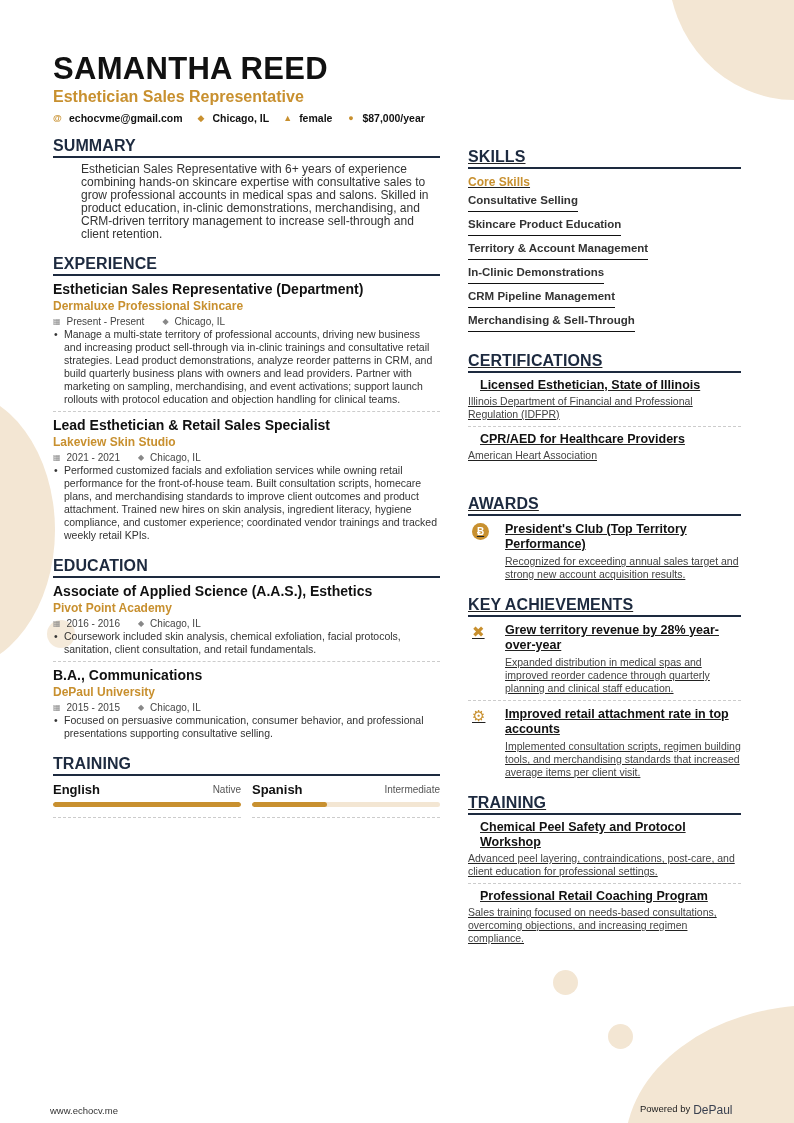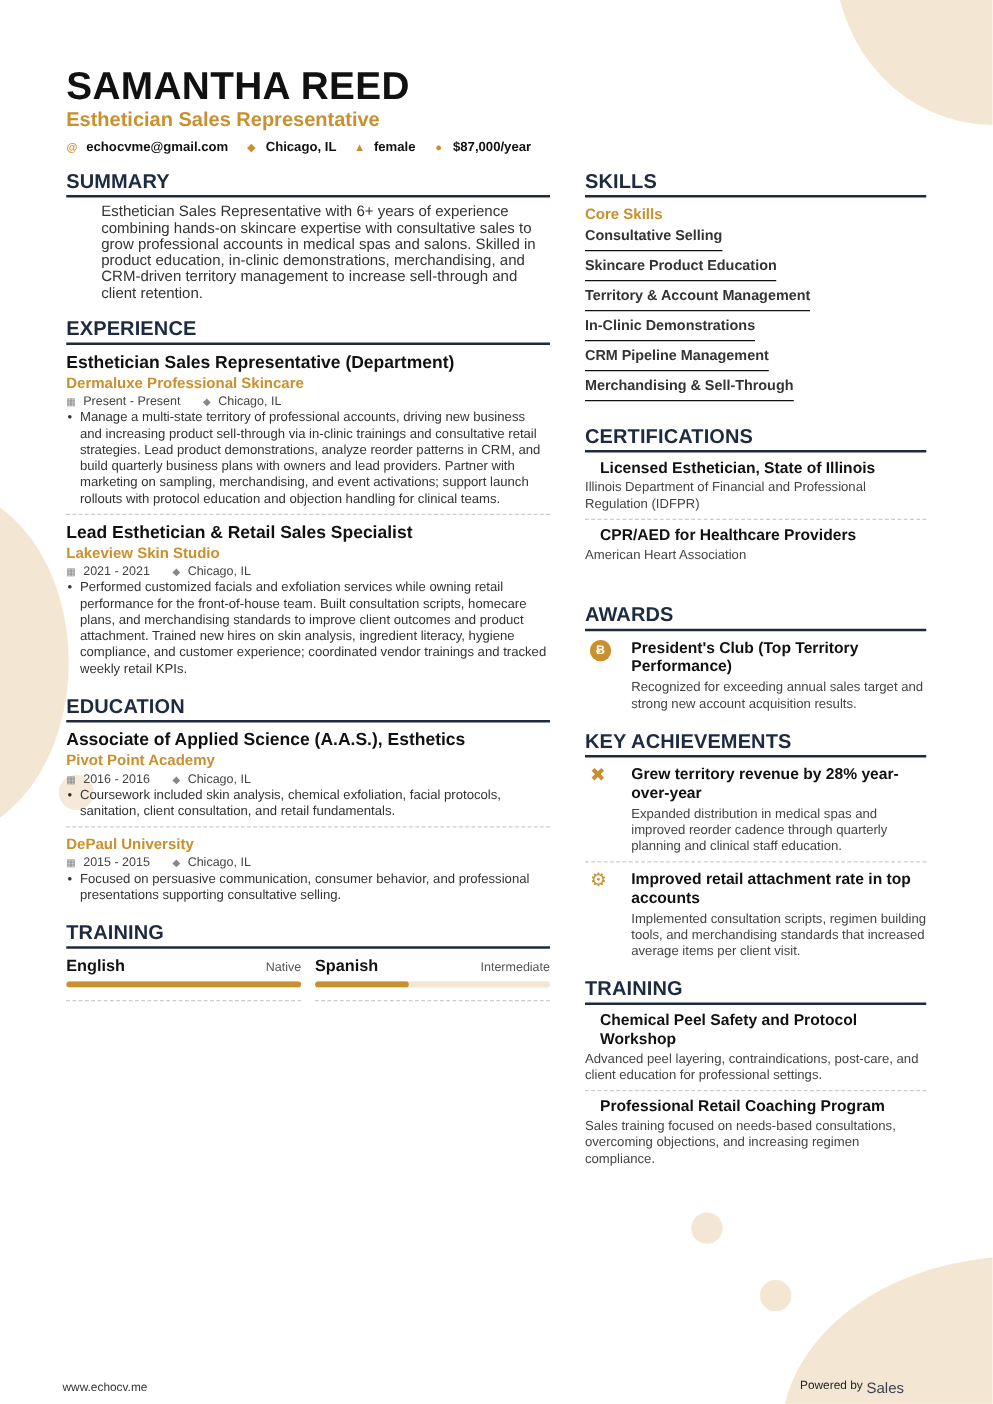--- a/index.html
+++ b/index.html
@@ -17,41 +17,41 @@
   .page { position: relative; z-index: 1; }
 
   .header { position: absolute; left: 53px; top: 52px; }
   .name { font-size: 31px; font-weight: 700; letter-spacing: 0.3px; color: #111; line-height: 34px; }
   .title { font-size: 16px; font-weight: 700; color: #c8902f; margin-top: 1px; line-height: 20px; }
   .contact { display: flex; align-items: center; margin-top: 5px; font-size: 10.5px; font-weight: 700; color: #111; }
   .contact .item { display: flex; align-items: center; margin-right: 14px; }
   .contact .ic { color: #c8902f; font-size: 9px; margin-right: 7px; width: 9px; text-align: center; }
 
   .col-left { position: absolute; left: 53px; top: 137px; width: 387px; }
-  .col-right { position: absolute; left: 468px; top: 137px; width: 273px; }
+  .col-right { position: absolute; left: 468px; top: 148px; width: 273px; text-decoration: underline; }
 
   .sec-title { font-size: 16px; font-weight: 700; color: #1d2a3f; line-height: 18px; padding-bottom: 1px; border-bottom: 2.5px solid #1d2a3f; letter-spacing: 0.1px; }
   .section { margin-bottom: 14px; }
 
   .summary-text { font-size: 12px; line-height: 13px; color: #333; margin-top: 5px; margin-left: 28px; }
 
   .entry { padding: 5px 0 5px 0; border-bottom: 1px dashed #ccc; }
   .entry.last { border-bottom: none; }
   .entry-title { font-size: 14px; font-weight: 700; color: #111; line-height: 17px; }
   .entry-org { font-size: 12px; font-weight: 700; color: #c8902f; line-height: 15px; margin-top: 1px; }
   .meta { display: flex; font-size: 10px; color: #444; line-height: 13px; margin-top: 1px; }
   .meta .m { display: flex; align-items: center; margin-right: 18px; }
   .meta .mi { font-size: 8px; color: #888; margin-right: 6px; }
   .bullets { list-style: none; margin-top: 0; }
   .bullets li { position: relative; padding-left: 11px; font-size: 10.5px; line-height: 13px; color: #333; }
   .bullets li::before { content: "•"; position: absolute; left: 1px; top: 0; color: #333; }
 
   .langs { display: flex; justify-content: space-between; margin-top: 6px; }
   .lang { width: 188px; padding-bottom: 10px; border-bottom: 1px dashed #ccc; }
-  .lang-row { display: flex; justify-content: space-between; align-items: flex-end; }
+  .lang-row { display: flex; justify-content: space-between; align-items: center; }
   .lang-name { font-size: 13px; font-weight: 700; color: #111; }
   .lang-level { font-size: 10px; color: #555; }
   .bar { height: 5px; background: #f3e6d3; border-radius: 3px; margin-top: 5px; overflow: hidden; }
   .bar-fill { height: 100%; background: #c8902f; border-radius: 3px; }
 
   .skills-group { font-size: 12px; font-weight: 700; color: #c8902f; margin-top: 6px; line-height: 15px; }
   .skill { display: inline-block; font-size: 11.5px; font-weight: 700; color: #333; padding: 2px 0 4px 0; border-bottom: 1.5px solid #111; margin-top: 4px; line-height: 13px; }
   .skill-wrap { display: block; }
 
   .cert { padding: 5px 0 5px 0; border-bottom: 1px dashed #ccc; }
@@ -165,20 +165,21 @@
           <span class="m">
               <span class="mi">◆</span>
               <span>Chicago, IL</span>
             </span>
         </div>
         <ul class="bullets">
           <li>Coursework included skin analysis, chemical exfoliation, facial protocols, sanitation, client consultation, and retail fundamentals.</li>
         </ul>
       </div>
       <div class="entry last">
+        <div class="entry-title">B.A., Communications</div>
         <div class="entry-org">DePaul University</div>
         <div class="meta">
           <span class="m">
               <span class="mi">▦</span>
               <span>2015 - 2015</span>
             </span>
           <span class="m">
               <span class="mi">◆</span>
               <span>Chicago, IL</span>
             </span>
@@ -284,14 +285,14 @@
         <div class="cert-title">Professional Retail Coaching Program</div>
         <div class="cert-sub">Sales training focused on needs-based consultations, overcoming objections, and increasing regimen compliance.</div>
       </div>
     </div>
   </div>
 </div>
 
 <div class="footer-left">www.echocv.me</div>
 <div class="footer-right">
   <span>Powered by</span>
-  <span class="brand">Sales</span>
+  <span class="brand">DePaul</span>
 </div>
 
 </body></html>

